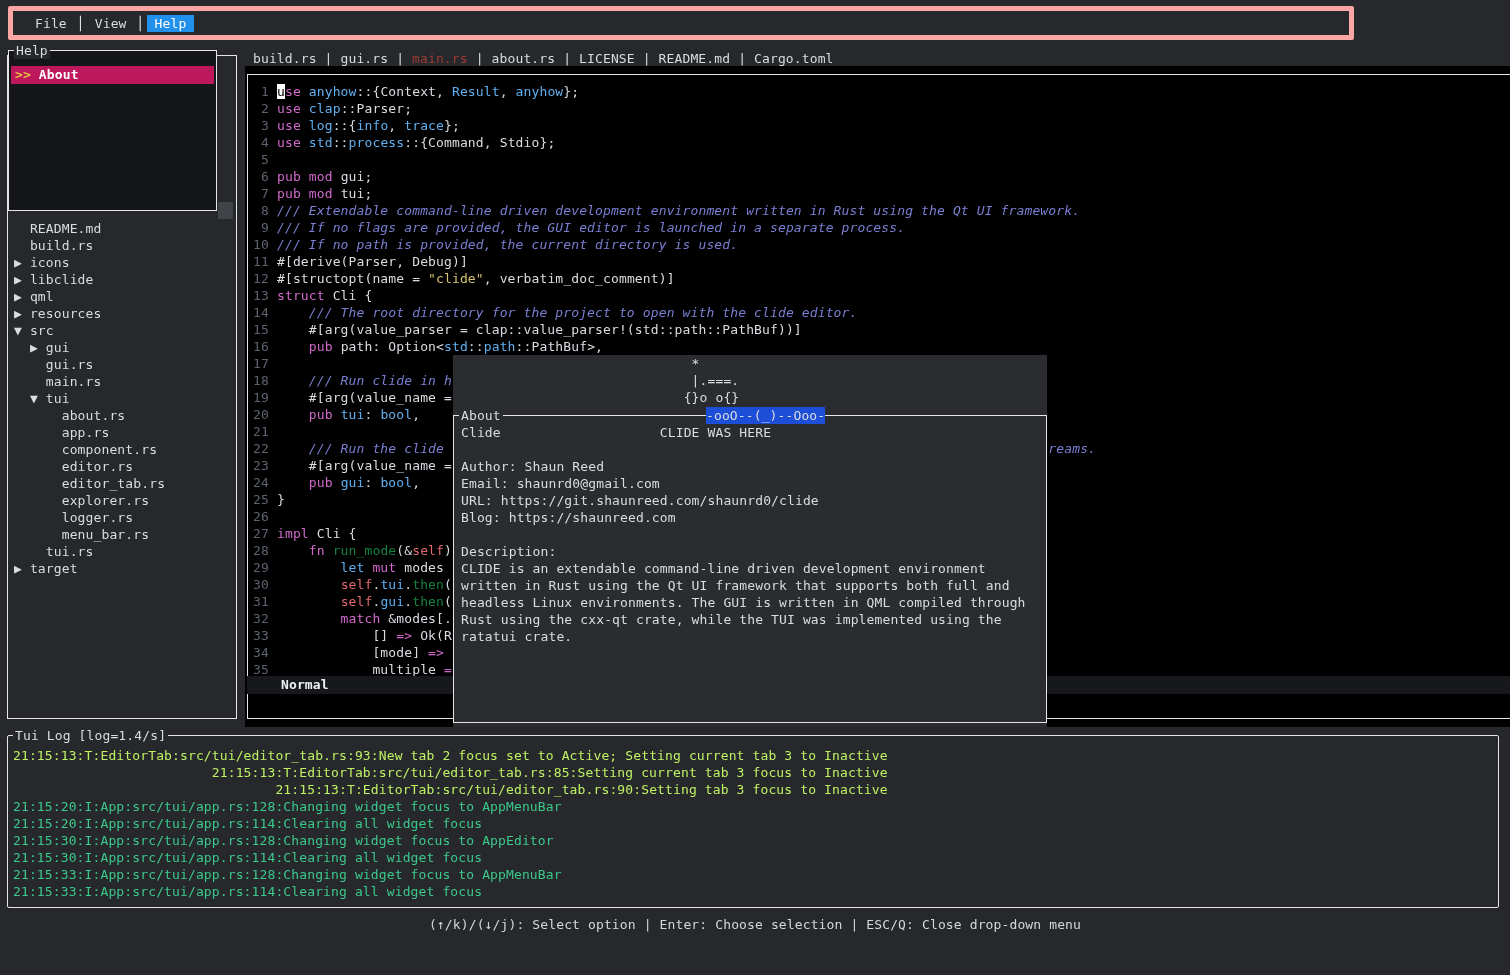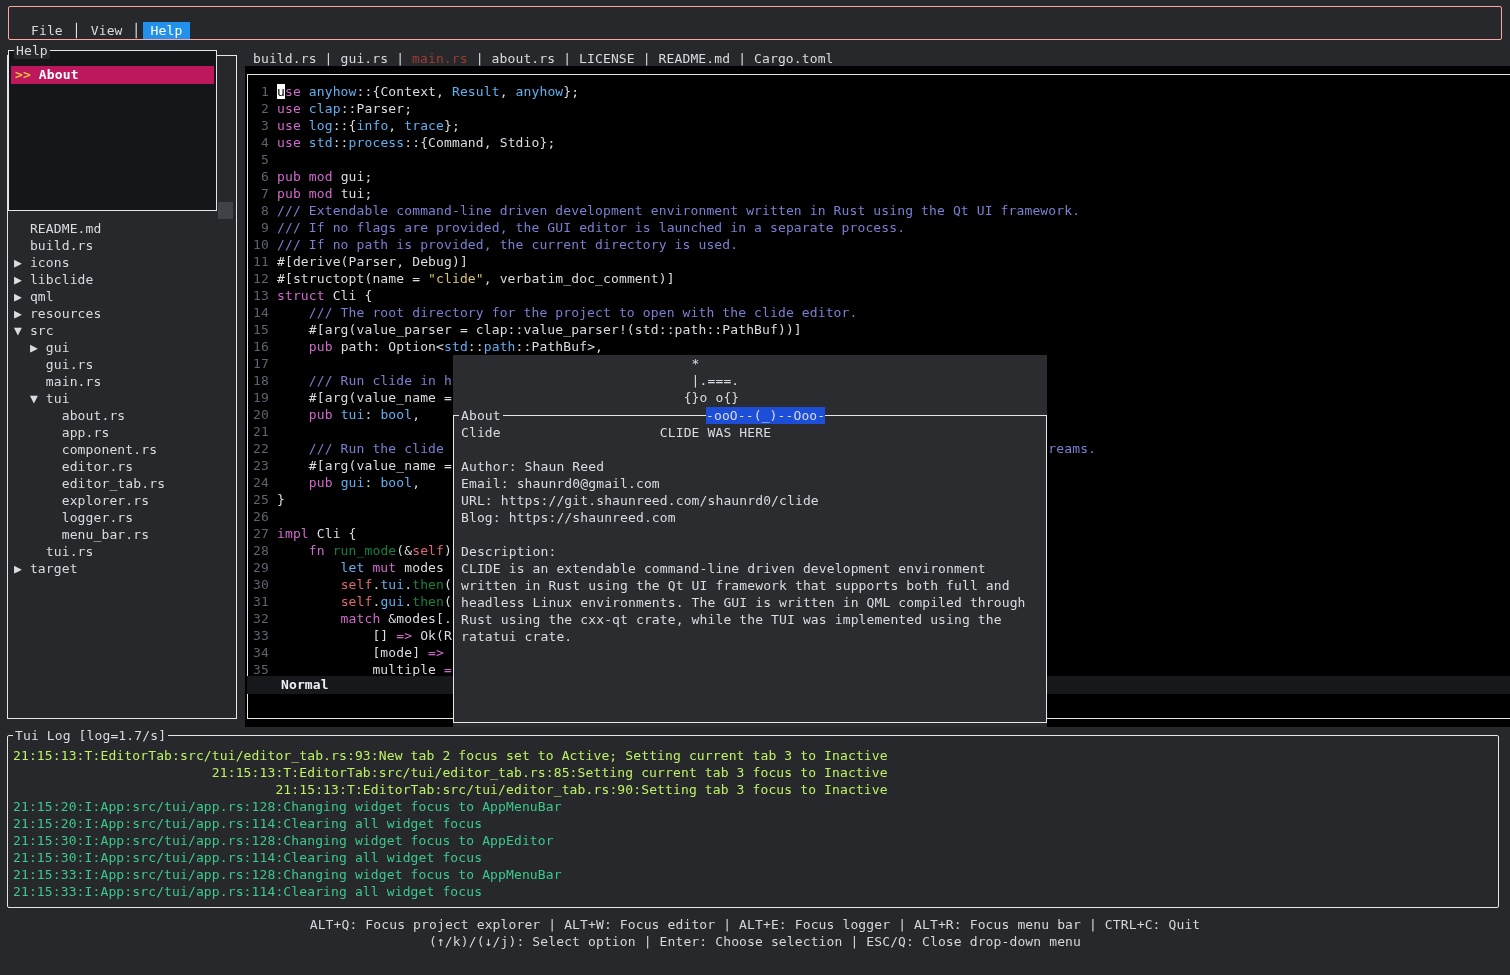--- a/index.html
+++ b/index.html
@@ -2,22 +2,22 @@
 <html><head>
 <meta charset="utf-8">
 <style>
   * { margin:0; padding:0; box-sizing:border-box; }
   html,body { width:1510px; height:975px; background:#26282b; overflow:hidden; }
   body { font-family:"DejaVu Sans Mono", monospace; font-size:13px; line-height:17px;
          letter-spacing:0.125px; color:#d9dce1; position:relative; }
   pre, .mono { font-family:"DejaVu Sans Mono", monospace; }
 
   
-  .menubar { position:absolute; left:8px; top:6px; width:1494px; height:34px;
-             border:1px solid #fca5a5; border-radius:2px; display:flex; align-items:flex-end;
+  .menubar { position:absolute; left:8px; top:6px; width:1346px; height:34px;
+             border:5px solid #fca5a5; border-radius:2px; display:flex; align-items:center;
              padding-left:14px; }
   .menubar .mi { padding:0 8px; }
   .menubar .sep { color:#e8eaee; padding:0 2px; }
   .menubar .mi.active { background:#2191ec; color:#fff; }
 
   
   .dropdown { position:absolute; left:8px; top:50px; width:209px; height:161px;
               background:#141619; border:1px solid #e6e6e6; z-index:7; }
   .dropdown .title { position:absolute; left:5px; top:-9px; background:#26282b; padding:0 2px; }
   .dd-item { position:absolute; left:2px; right:2px; top:15px; height:18px;
@@ -42,21 +42,21 @@
   .editor .frame { position:absolute; left:2px; top:8px; right:2px; bottom:8px;
                    border:1px solid #e6e6e6; }
   .rust-label { position:absolute; right:14px; top:0px; background:#000; padding:0 3px;
                 color:#e0802c; z-index:2; }
   .code { position:absolute; left:8px; top:17px; white-space:pre; }
   .cl { height:17px; }
   .ln { display:inline-block; width:16px; text-align:right; margin-right:8px; color:#5d6370; }
   .s-k { color:#d169cb; }
   .s-m { color:#61afef; }
   .s-w { color:#d9dce1; }
-  .s-c { color:#7a7fd2; }
+  .s-c { color:#7a7fd2;font-style:italic; }
   .s-s { color:#d9c571; }
   .s-g { color:#15803d; }
   .s-r { color:#e0686f; }
   .s-x { background:#ffffff; color:#000; }
   .mode-strip { position:absolute; left:2px; right:2px; top:610px; height:18px;
                 background:#17181b; }
   .mode-strip .mode { position:absolute; left:22px; font-weight:bold; color:#eceff3;padding-left:12px; }
 
   
   .popup { position:absolute; left:453px; top:355px; width:594px; height:372px;
@@ -123,20 +123,19 @@
   <pre class="art" id="popup-art">                             *
                              |.===.
                             {}o o{}</pre>
   <div class="box"></div>
   <span class="ptitle">About</span>
   <span class="art4">-ooO--(_)--Ooo-</span>
   <div class="pbody" id="popup-body"><div>Clide                    CLIDE WAS HERE</div><div></div><div>Author: Shaun Reed</div><div>Email: shaunrd0@gmail.com</div><div>URL: https://git.shaunreed.com/shaunrd0/clide</div><div>Blog: https://shaunreed.com</div><div></div><div>Description:</div><div>CLIDE is an extendable command-line driven development environment</div><div>written in Rust using the Qt UI framework that supports both full and</div><div>headless Linux environments. The GUI is written in QML compiled through</div><div>Rust using the cxx-qt crate, while the TUI was implemented using the</div><div>ratatui crate.</div></div>
 </div>
 
 <div class="logpanel">
-  <span class="title">Tui Log [log=1.7/s]</span>
+  <span class="title">Tui Log [log=1.4/s]</span>
   <div class="entries" id="log-entries"><div class="log-line log-t">21:15:13:T:EditorTab:src/tui/editor_tab.rs:93:New tab 2 focus set to Active; Setting current tab 3 to Inactive</div><div class="log-line log-t">21:15:13:T:EditorTab:src/tui/editor_tab.rs:85:Setting current tab 3 focus to Inactive</div><div class="log-line log-t">21:15:13:T:EditorTab:src/tui/editor_tab.rs:90:Setting tab 3 focus to Inactive</div><div class="log-line log-i">21:15:20:I:App:src/tui/app.rs:128:Changing widget focus to AppMenuBar</div><div class="log-line log-i">21:15:20:I:App:src/tui/app.rs:114:Clearing all widget focus</div><div class="log-line log-i">21:15:30:I:App:src/tui/app.rs:128:Changing widget focus to AppEditor</div><div class="log-line log-i">21:15:30:I:App:src/tui/app.rs:114:Clearing all widget focus</div><div class="log-line log-i">21:15:33:I:App:src/tui/app.rs:128:Changing widget focus to AppMenuBar</div><div class="log-line log-i">21:15:33:I:App:src/tui/app.rs:114:Clearing all widget focus</div></div>
 </div>
 
 <div class="helpbar">
-  <div>ALT+Q: Focus project explorer | ALT+W: Focus editor | ALT+E: Focus logger | ALT+R: Focus menu bar | CTRL+C: Quit</div>
   <div>(↑/k)/(↓/j): Select option | Enter: Choose selection | ESC/Q: Close drop-down menu</div>
 </div>
 
 </body></html>

